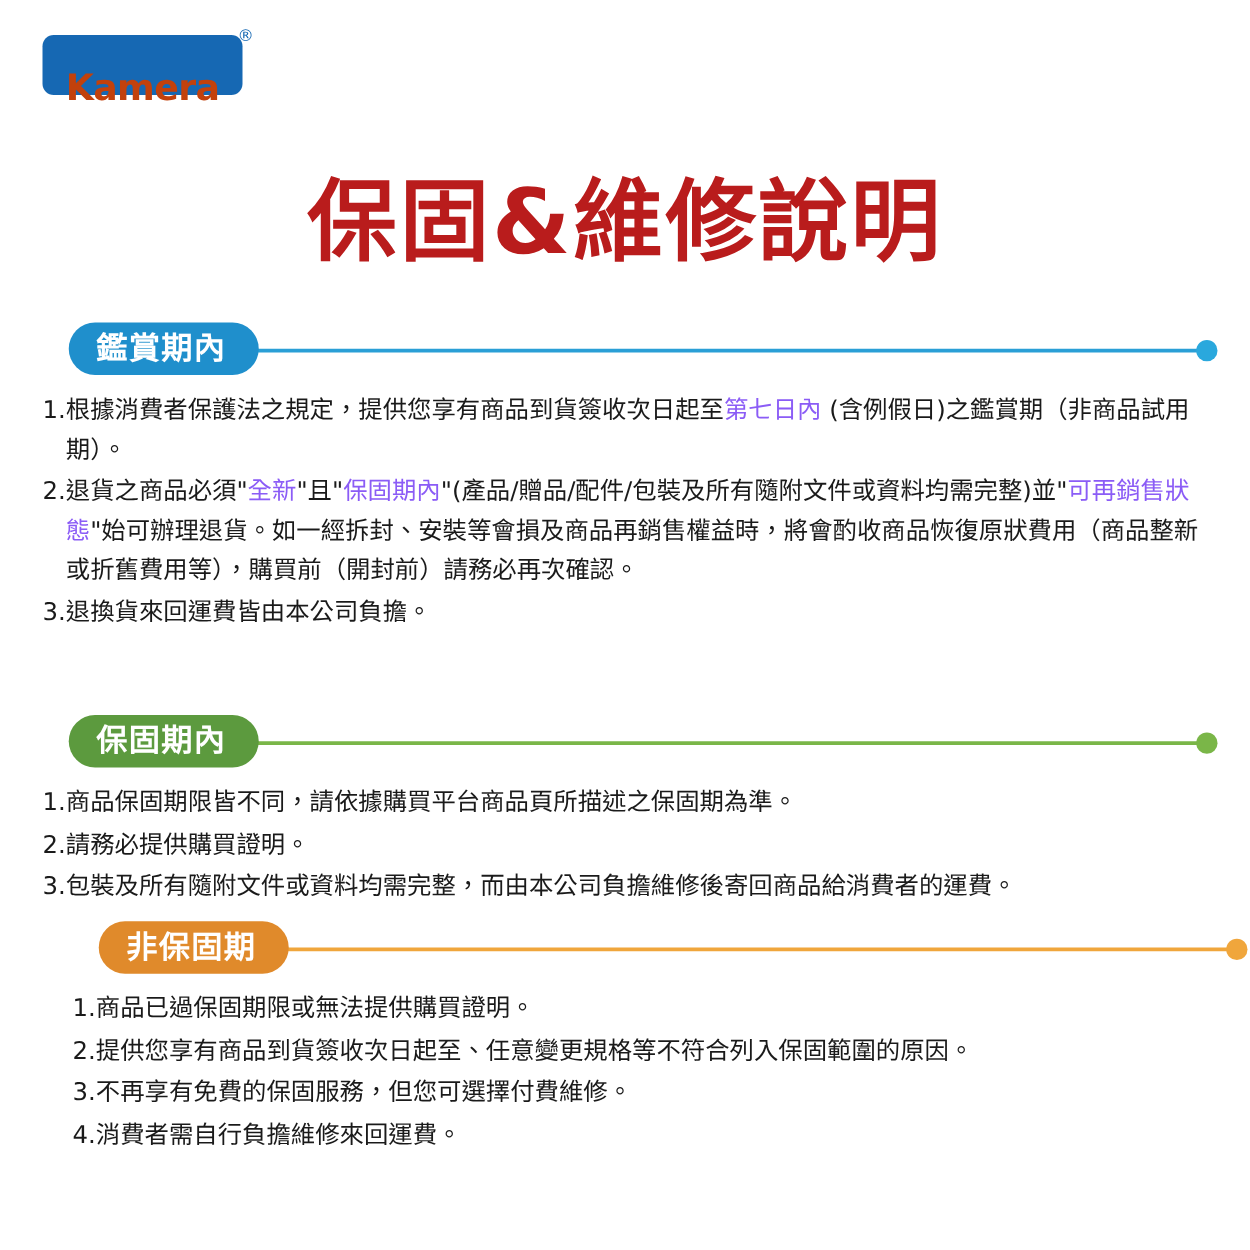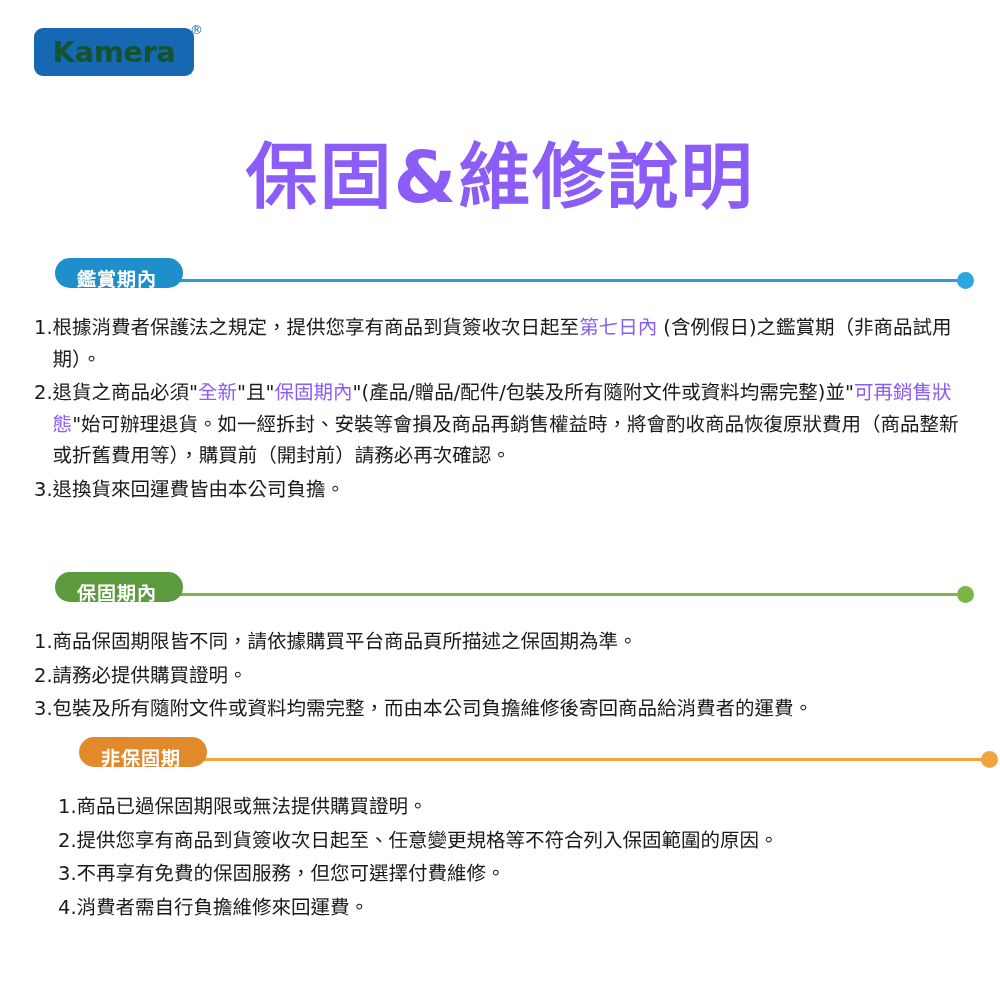--- a/index.html
+++ b/index.html
@@ -29,26 +29,26 @@
     left: 0;
     top: 0;
     width: 160px;
     height: 48px;
     background: #1668b3;
     border-radius: 9px;
   }
   .logo-text {
     position: absolute;
     left: 0;
-    top: 0;
+    top: 18px;
     width: 160px;
     height: 48px;
     line-height: 48px;
     text-align: center;
-    color: #14532d;
+    color: #c2410c;
     font-size: 29px;
     font-weight: bold;
     letter-spacing: -0.5px;
     font-family: "DejaVu Sans", sans-serif;
   }
   .logo-reg {
     position: absolute;
     left: 156px;
     top: -6px;
     font-size: 13px;
@@ -58,21 +58,21 @@
 
   
   .main-title {
     position: absolute;
     left: 0;
     top: 118px;
     width: 1000px;
     text-align: center;
     font-size: 72px;
     font-weight: bold;
-    color: #8b5cf6;
+    color: #b91c1c;
     letter-spacing: 2px;
     font-family: "DejaVu Sans", "Liberation Sans", sans-serif;
   }
 
   
   .section {
     position: absolute;
     left: 0;
     width: 1000px;
   }
@@ -92,25 +92,25 @@
     right: 26px;
     top: 14px;
     width: 17px;
     height: 17px;
     border-radius: 50%;
   }
   .sec-pill {
     position: absolute;
     left: 55px;
     top: 0;
-    height: 30px;
+    height: 42px;
     padding: 0 26px 0 22px;
     border-radius: 21px;
     color: #ffffff;
-    font-size: 19px;
+    font-size: 25px;
     font-weight: bold;
     line-height: 42px;
     letter-spacing: 1px;
     font-family: "DejaVu Sans", "Liberation Sans", sans-serif;
     z-index: 2;
   }
   .sec-body {
     margin: 10px 30px 0 34px;
     font-size: 19.5px;
     line-height: 1.62;

